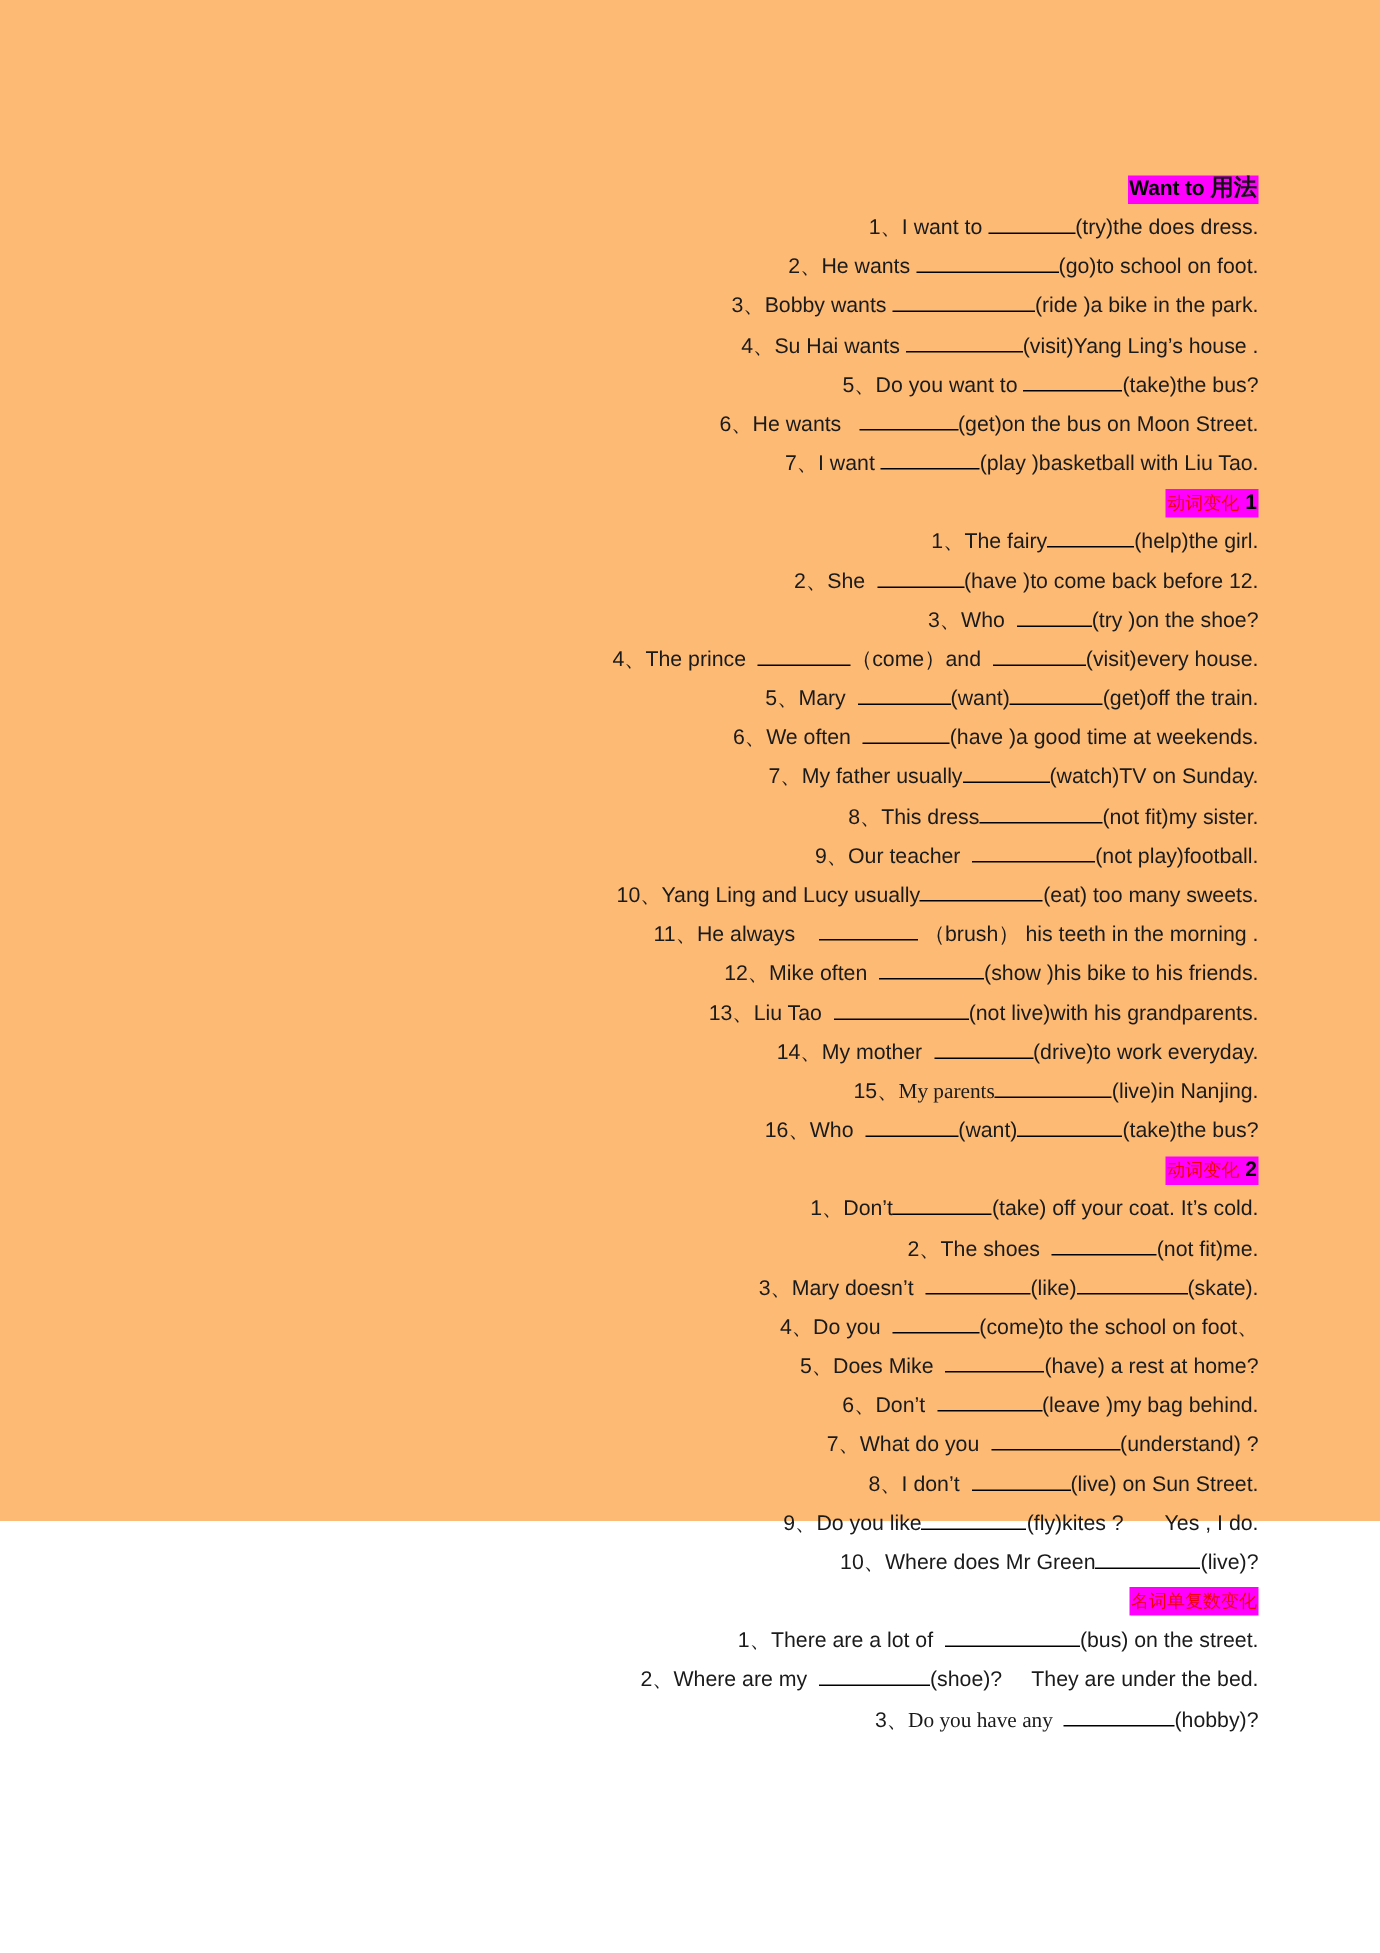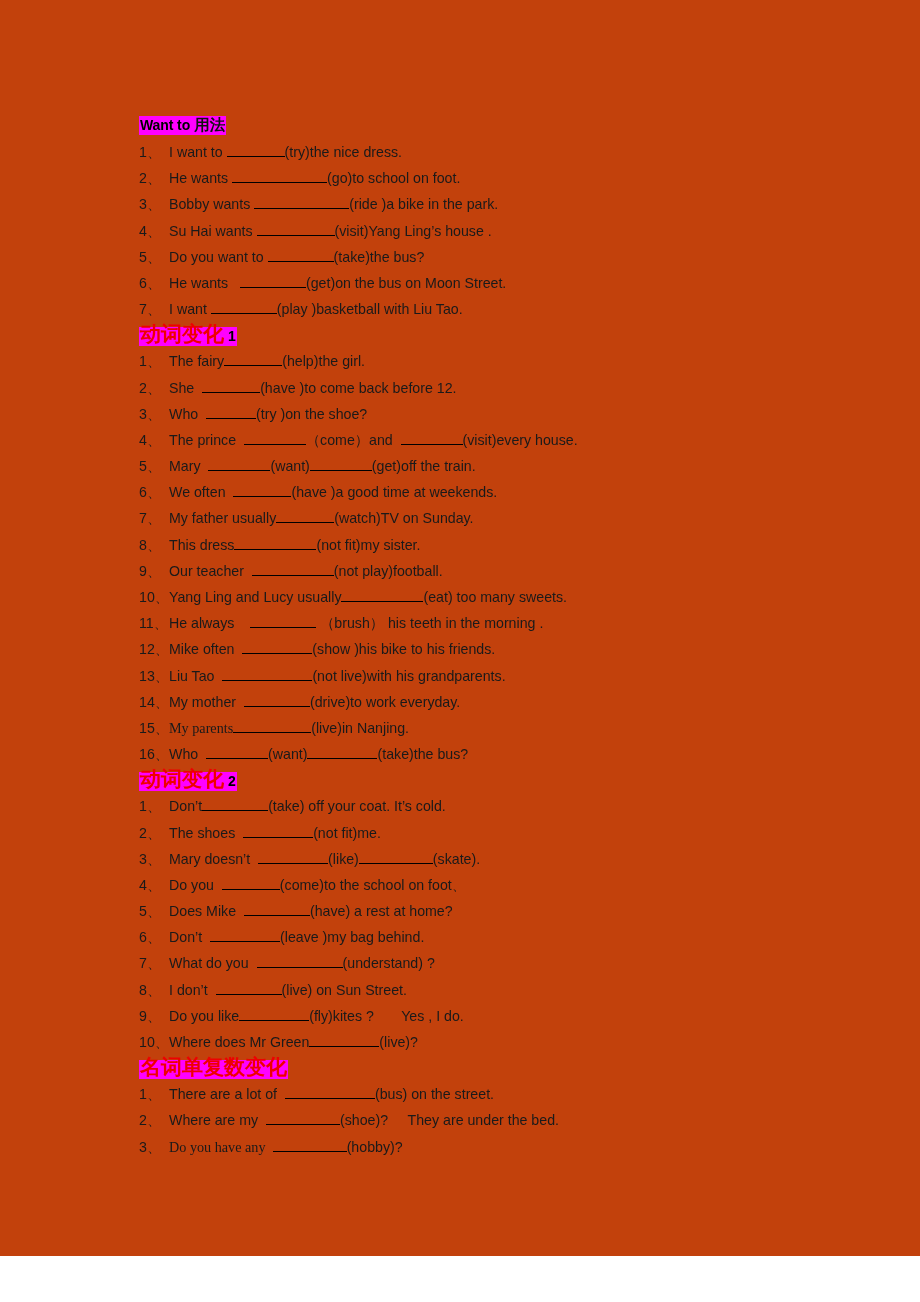--- a/index.html
+++ b/index.html
@@ -13,22 +13,23 @@
     position: relative;
     font-family: "Liberation Sans", "DejaVu Sans", sans-serif;
     color: #000000;
     overflow: hidden;
   }
   #page {
     position: absolute;
     left: 0;
     top: 0;
     width: 920px;
-    height: 1256px;
-    background: #c2410c;
+    height: 1014px;
+    background: #fdba74;
+    text-align: right;
   }
   #content {
     position: absolute;
     left: 139px;
     top: 113px;
     width: 700px;
   }
 
   
   .heading {
@@ -50,22 +51,22 @@
     font-weight: bold;
     letter-spacing: -0.1px;
   }
   .hl-cn-black {
     color: #111111;
     font-size: 15.5px;
     font-weight: bold;
   }
   .hl-cn-red {
     color: #ee0000;
-    font-size: 21px;
-    font-weight: bold;
+    font-size: 12px;
+    font-weight: normal;
   }
   .hl-num {
     color: #000000;
     font-size: 14px;
     font-weight: bold;
   }
 
   
   .qlist {
     margin: 0;
@@ -97,21 +98,21 @@
   }
   .sp { display:inline-block; }
 </style>
 </head>
 <body>
 
 <div id="page">
   <div id="content">
       <div class="heading"><span class="hl"><span class="hl-en">Want to</span><span class="sp">&nbsp;</span><span class="hl-cn-black">用法</span></span></div>
       <div class="qlist">
-        <div class="qrow"><span class="qnum">1、</span><span class="qtext" style="white-space: pre;">I want to </span><span class="blank" style="width: 58px;"></span><span class="qtext" style="white-space: pre;">(try)the nice dress.</span></div>
+        <div class="qrow"><span class="qnum">1、</span><span class="qtext" style="white-space: pre;">I want to </span><span class="blank" style="width: 58px;"></span><span class="qtext" style="white-space: pre;">(try)the does dress.</span></div>
         <div class="qrow"><span class="qnum">2、</span><span class="qtext" style="white-space: pre;">He wants </span><span class="blank" style="width: 95px;"></span><span class="qtext" style="white-space: pre;">(go)to school on foot.</span></div>
         <div class="qrow"><span class="qnum">3、</span><span class="qtext" style="white-space: pre;">Bobby wants </span><span class="blank" style="width: 95px;"></span><span class="qtext" style="white-space: pre;">(ride )a bike in the park.</span></div>
         <div class="qrow"><span class="qnum">4、</span><span class="qtext" style="white-space: pre;">Su Hai wants </span><span class="blank" style="width: 78px;"></span><span class="qtext" style="white-space: pre;">(visit)Yang Ling’s house .</span></div>
         <div class="qrow"><span class="qnum">5、</span><span class="qtext" style="white-space: pre;">Do you want to </span><span class="blank" style="width: 66px;"></span><span class="qtext" style="white-space: pre;">(take)the bus?</span></div>
         <div class="qrow"><span class="qnum">6、</span><span class="qtext" style="white-space: pre;">He wants   </span><span class="blank" style="width: 66px;"></span><span class="qtext" style="white-space: pre;">(get)on the bus on Moon Street.</span></div>
         <div class="qrow"><span class="qnum">7、</span><span class="qtext" style="white-space: pre;">I want </span><span class="blank" style="width: 66px;"></span><span class="qtext" style="white-space: pre;">(play )basketball with Liu Tao.</span></div>
       </div>
       <div class="heading"><span class="hl"><span class="hl-cn-red">动词变化</span><span class="sp">&nbsp;</span><span class="hl-num">1</span></span></div>
       <div class="qlist">
         <div class="qrow"><span class="qnum">1、</span><span class="qtext" style="white-space: pre;">The fairy</span><span class="blank" style="width: 58px;"></span><span class="qtext" style="white-space: pre;">(help)the girl.</span></div>

